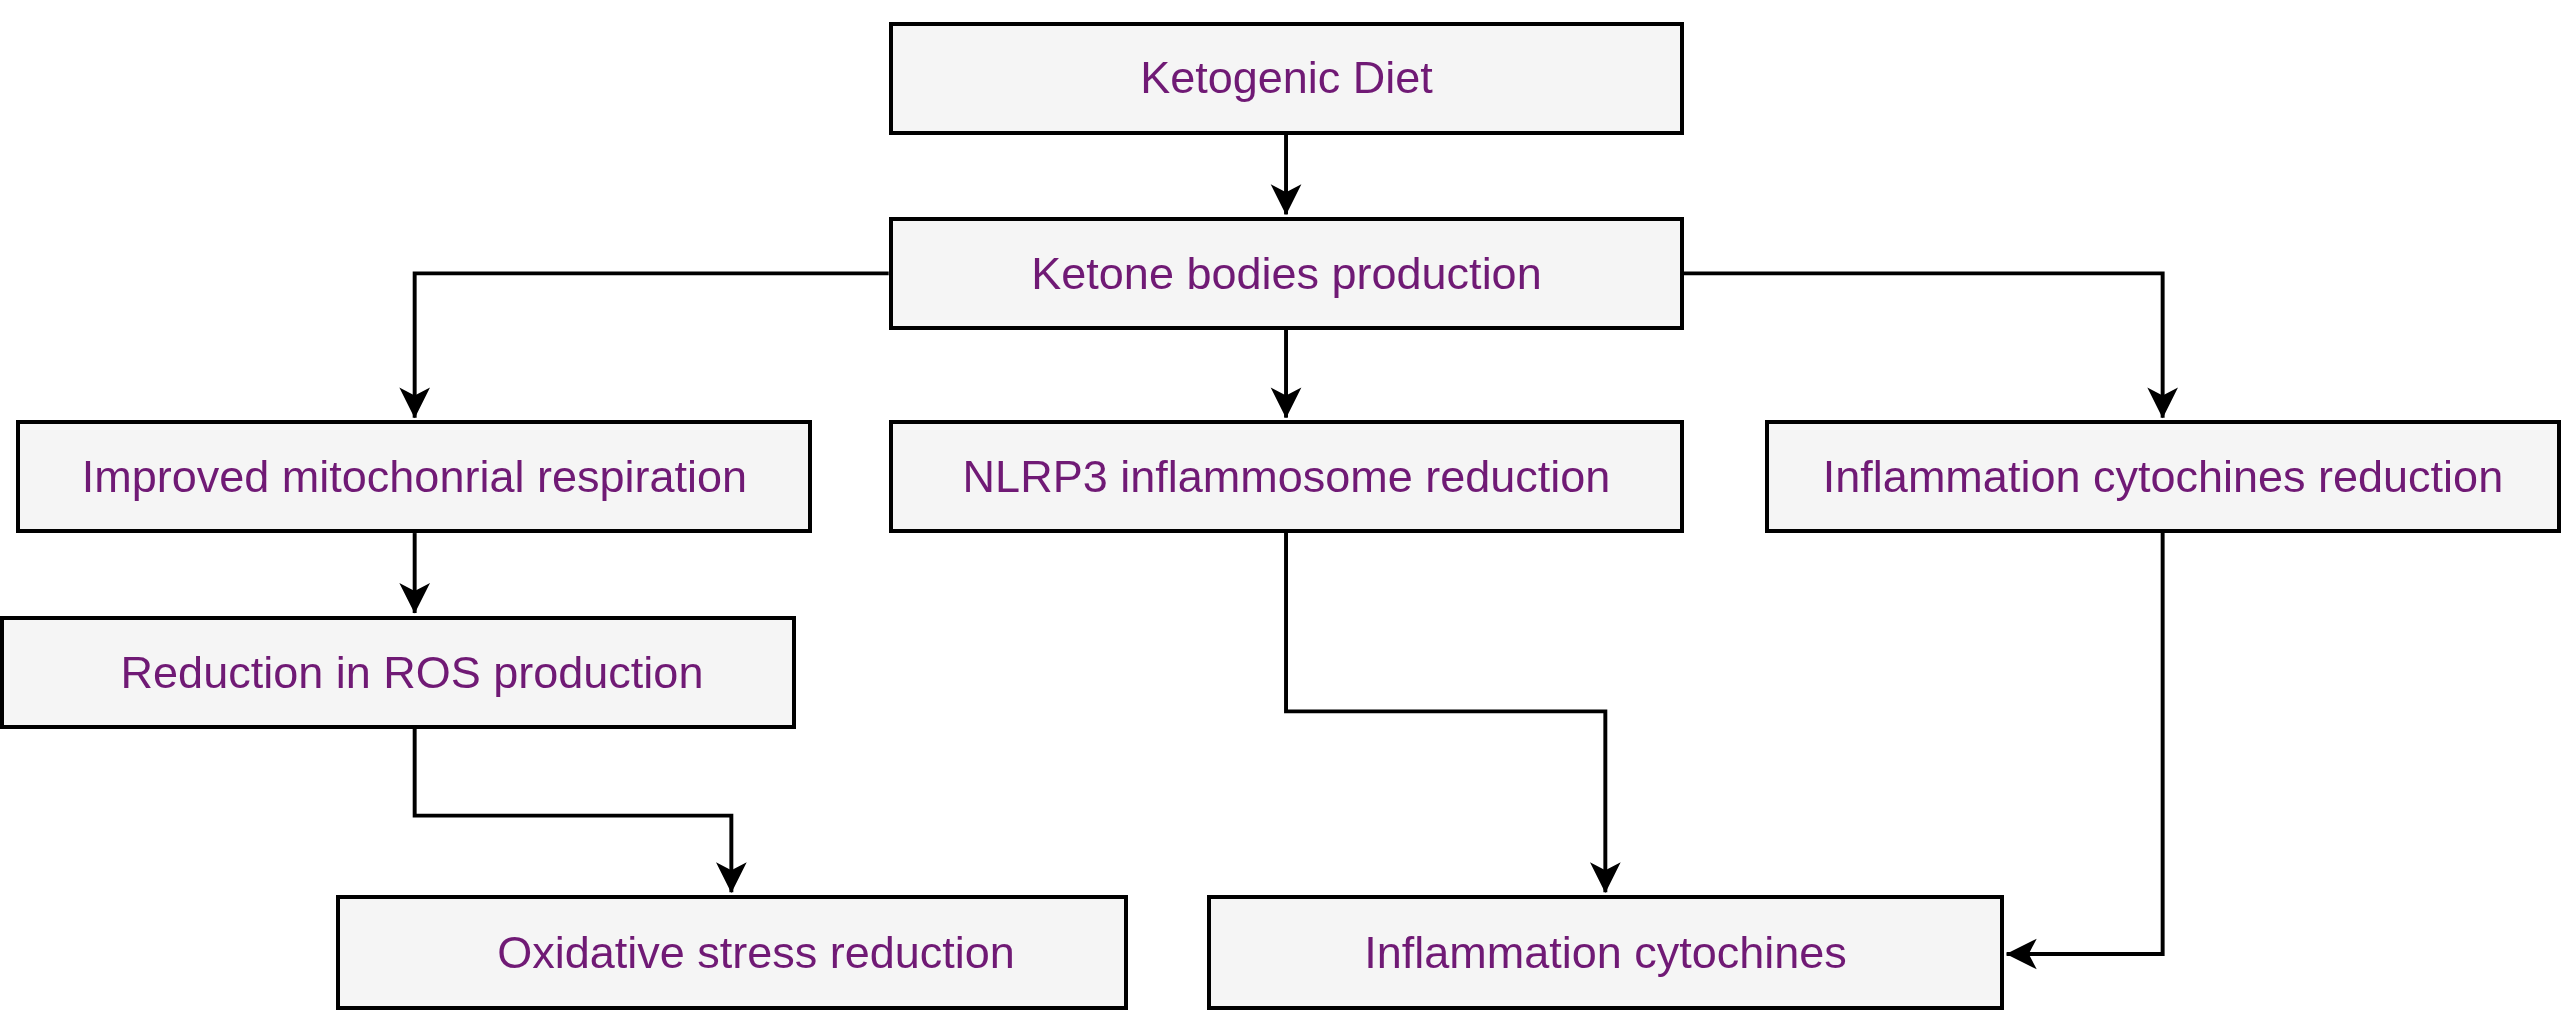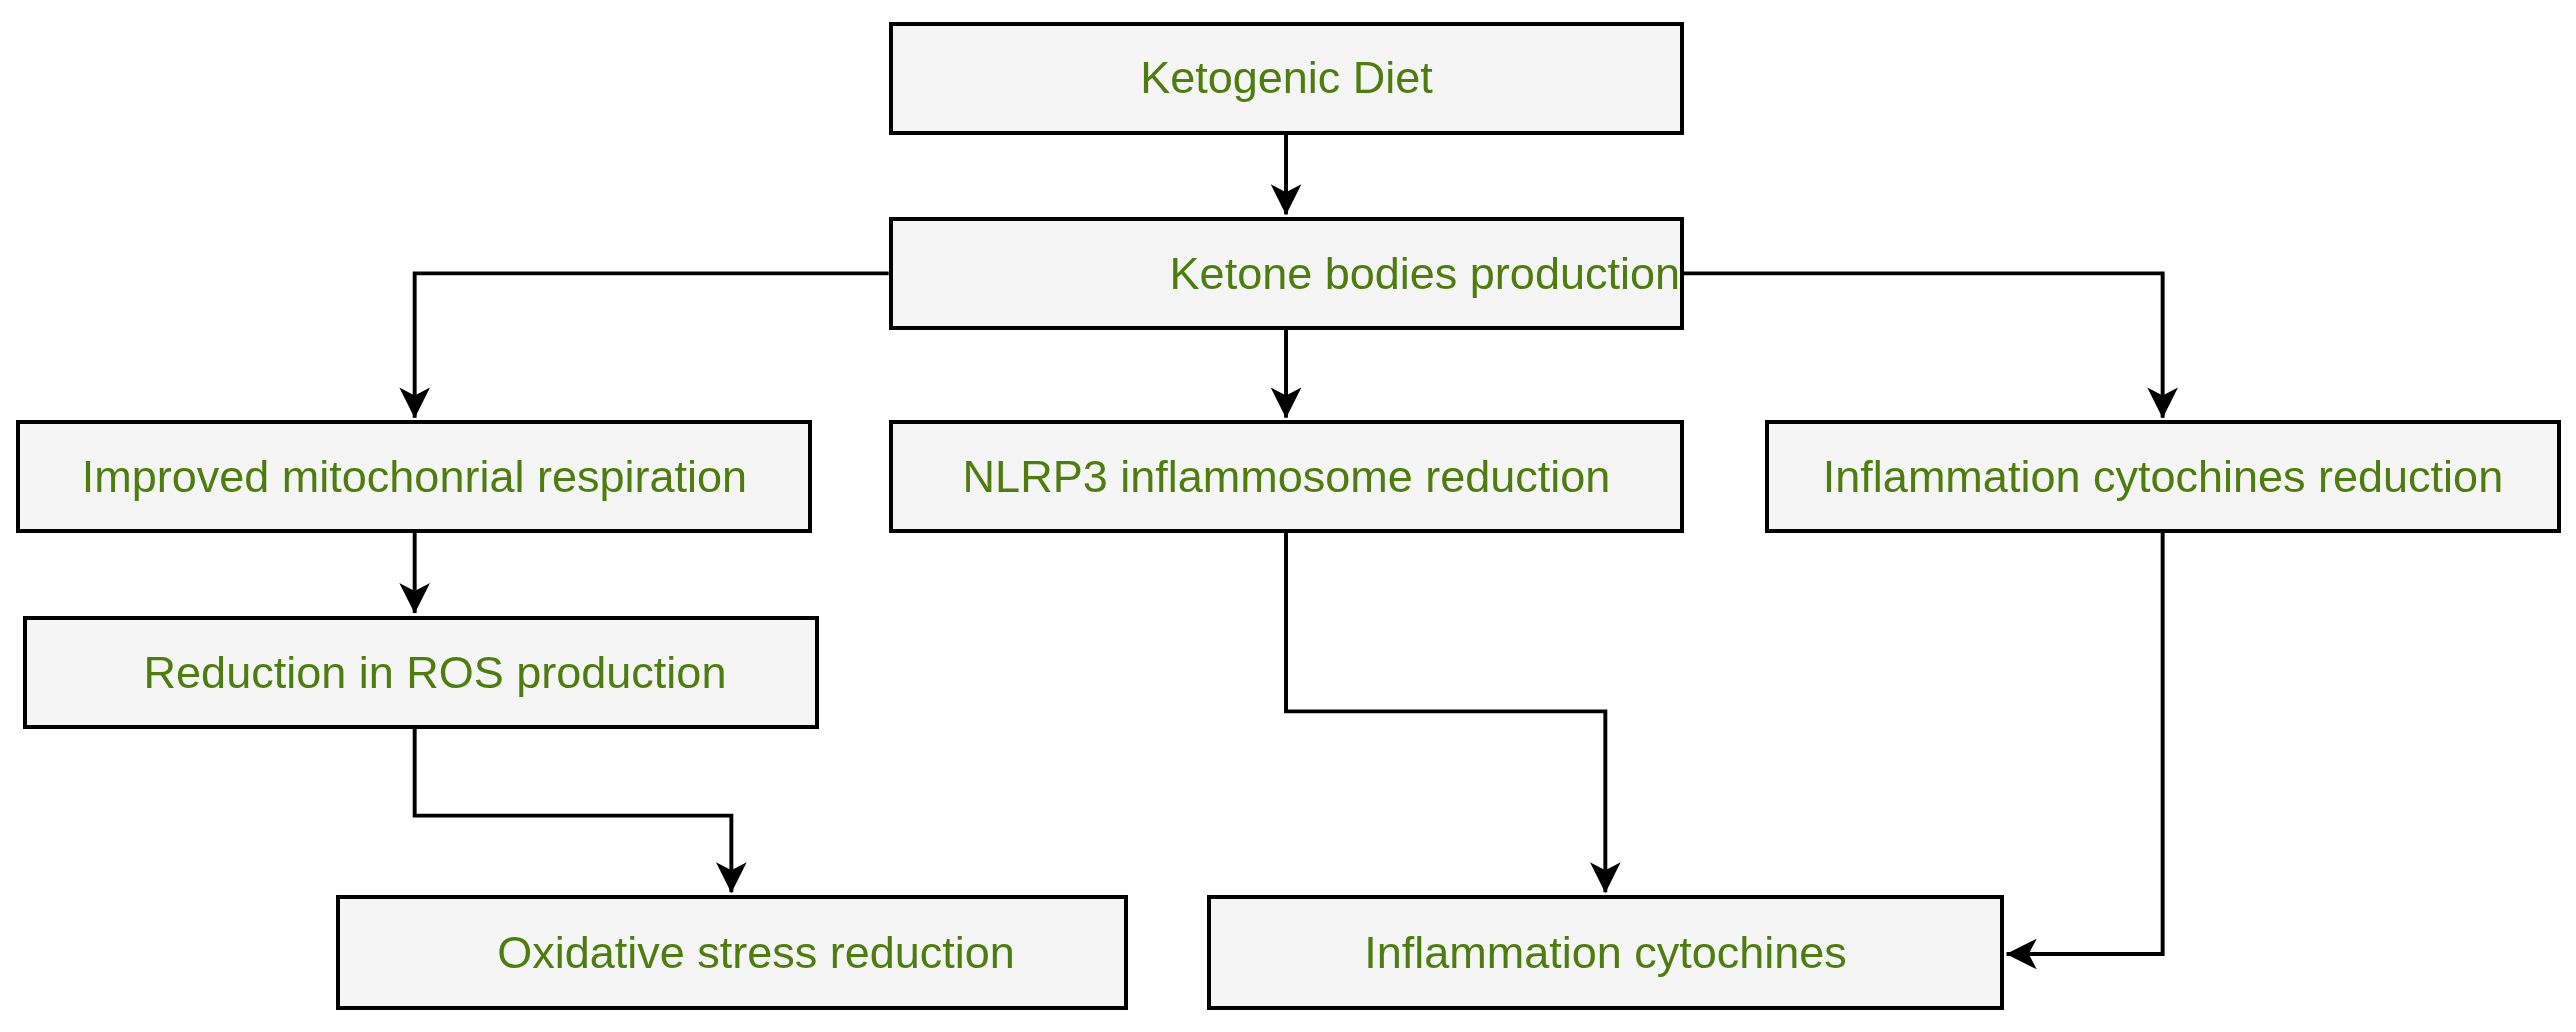--- a/index.html
+++ b/index.html
@@ -34,30 +34,30 @@
     background: #f5f5f5;
     border: 4.6px solid #000000;
     display: flex;
     align-items: center;
     justify-content: center;
     text-align: center;
   }
   .node-label {
     font-size: 45px;
     line-height: 1.2;
-    color: #4d7c0f;
+    color: #701a75;
     white-space: nowrap;
   }
   
   #node-ketogenic     { left: 889px; top: 21.6px;   width: 795px; height: 113px; }
-  #node-ketone-bodies { left: 889px; top: 217px;  width: 795px; height: 113px; justify-content: flex-end; }
+  #node-ketone-bodies { left: 889px; top: 217px;  width: 795px; height: 113px; }
   #node-mitochondrial { left: 16.4px;   top: 420px;  width: 796px; height: 113px; }
   #node-nlrp3         { left: 889px; top: 420px;  width: 795px; height: 113px; text-align: right; }
   #node-cytokines     { left: 1765px; top: 420px;  width: 796px; height: 113px; }
-  #node-ros           { left: 23px;   top: 616px;  width: 796px; height: 113px; padding-left: 28px; }
+  #node-ros           { left: 0;   top: 616px;  width: 796px; height: 113px; padding-left: 28px; }
   #node-oxidative     { left: 336px;  top: 895px; width: 792px; height: 115px; padding-left: 48px; }
   #node-inflammation  { left: 1207px; top: 895px; width: 797px; height: 115px; }
 </style>
 </head>
 <body>
 
 <div id="canvas">
 
   <svg id="edge-layer" viewBox="0 0 3928 1574" xmlns="http://www.w3.org/2000/svg">
     <defs>

